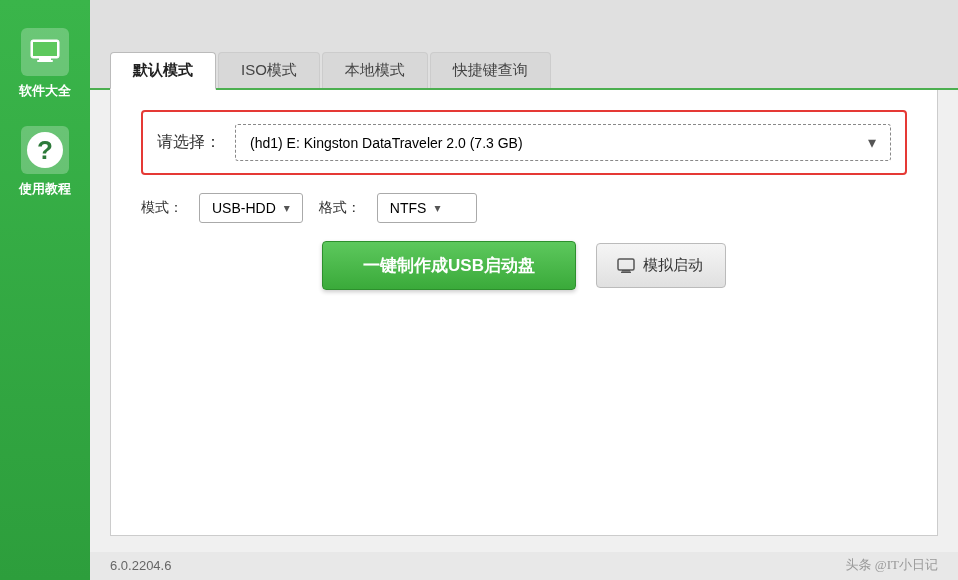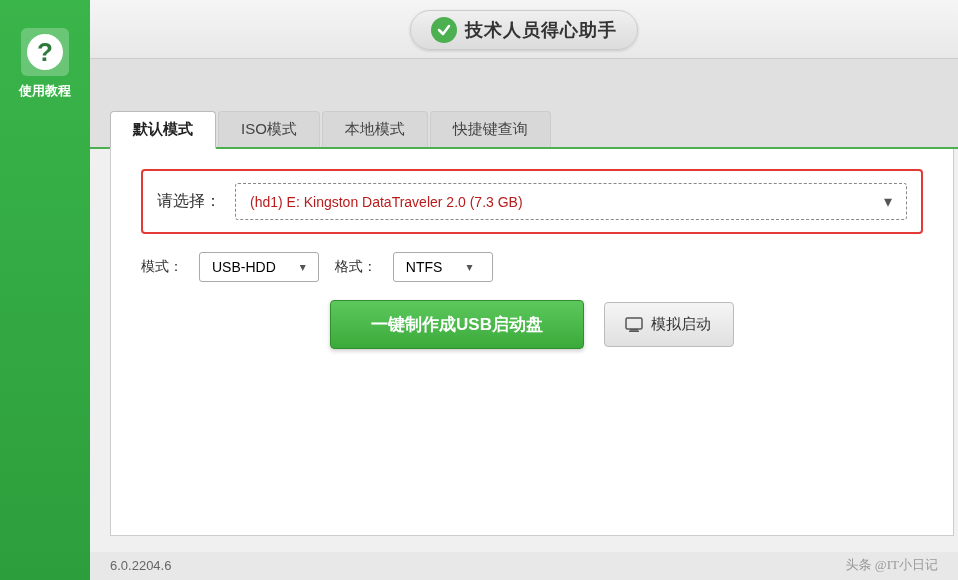--- a/index.html
+++ b/index.html
@@ -131,21 +131,21 @@
       font-weight: bold;
       border-color: #bbb;
       border-bottom: 2px solid white;
       margin-bottom: -2px;
     }
 
     
     .content {
       flex: 1;
       background: white;
-      margin: 0 4px 16px 20px;
+      margin: 0 20px 16px 20px;
       border: 1px solid #ccc;
       border-top: none;
       padding: 20px 30px;
       display: flex;
       flex-direction: column;
       gap: 18px;
     }
 
     
     .select-row {
@@ -172,21 +172,21 @@
       color: #333;
       background: white;
       display: flex;
       align-items: center;
       justify-content: space-between;
       cursor: pointer;
     }
 
     .drive-select-text {
       font-size: 14px;
-      color: #b91c1c;
+      color: #000000;
     }
 
     .drive-select-arrow {
       font-size: 16px;
       color: #555;
     }
 
     
     .options-row {
       display: flex;
@@ -200,21 +200,21 @@
     }
 
     .dropdown {
       border: 1px solid #aaa;
       border-radius: 3px;
       padding: 6px 12px;
       font-size: 14px;
       background: white;
       display: flex;
       align-items: center;
-      gap: 24px;
+      gap: 8px;
       cursor: pointer;
       min-width: 100px;
     }
 
     .dropdown-arrow {
       font-size: 12px;
       color: #555;
     }
 
     
@@ -304,41 +304,42 @@
       display: flex;
       align-items: center;
       justify-content: center;
       font-weight: bold;
     }
   </style>
 </head>
 <body>
 
 <div class="sidebar">
+  <div class="sidebar-item">
+    <div class="sidebar-icon-box">
+      <svg width="32" height="32" viewBox="0 0 32 32" fill="none">
+        <rect x="2" y="4" width="28" height="18" rx="2" fill="white" stroke="white" stroke-width="1"></rect>
+        <rect x="4" y="6" width="24" height="14" fill="#5dc85d"></rect>
+        <rect x="10" y="22" width="12" height="2" fill="white"></rect>
+        <rect x="8" y="24" width="16" height="2" rx="1" fill="white"></rect>
+      </svg>
+    </div>
+    <span class="sidebar-label">软件大全</span>
+  </div>
 
   <div class="sidebar-item">
     <div class="sidebar-icon-box">
       <div class="question-icon">?</div>
     </div>
     <span class="sidebar-label">使用教程</span>
   </div>
 </div>
 
 <div class="main">
 
-  <div class="header">
-    <div class="header-badge">
-      <div class="header-check-circle">
-        <svg viewBox="0 0 16 16" fill="none">
-          <polyline points="3,8 7,12 13,4" stroke="white" stroke-width="2.5" stroke-linecap="round" stroke-linejoin="round"></polyline>
-        </svg>
-      </div>
-      <span class="header-title">技术人员得心助手</span>
-    </div>
-  </div>
 
   <div class="tab-bar">
     <div class="tab active">默认模式</div>
     <div class="tab">ISO模式</div>
     <div class="tab">本地模式</div>
     <div class="tab">快捷键查询</div>
   </div>
 
   <div class="content">
 

